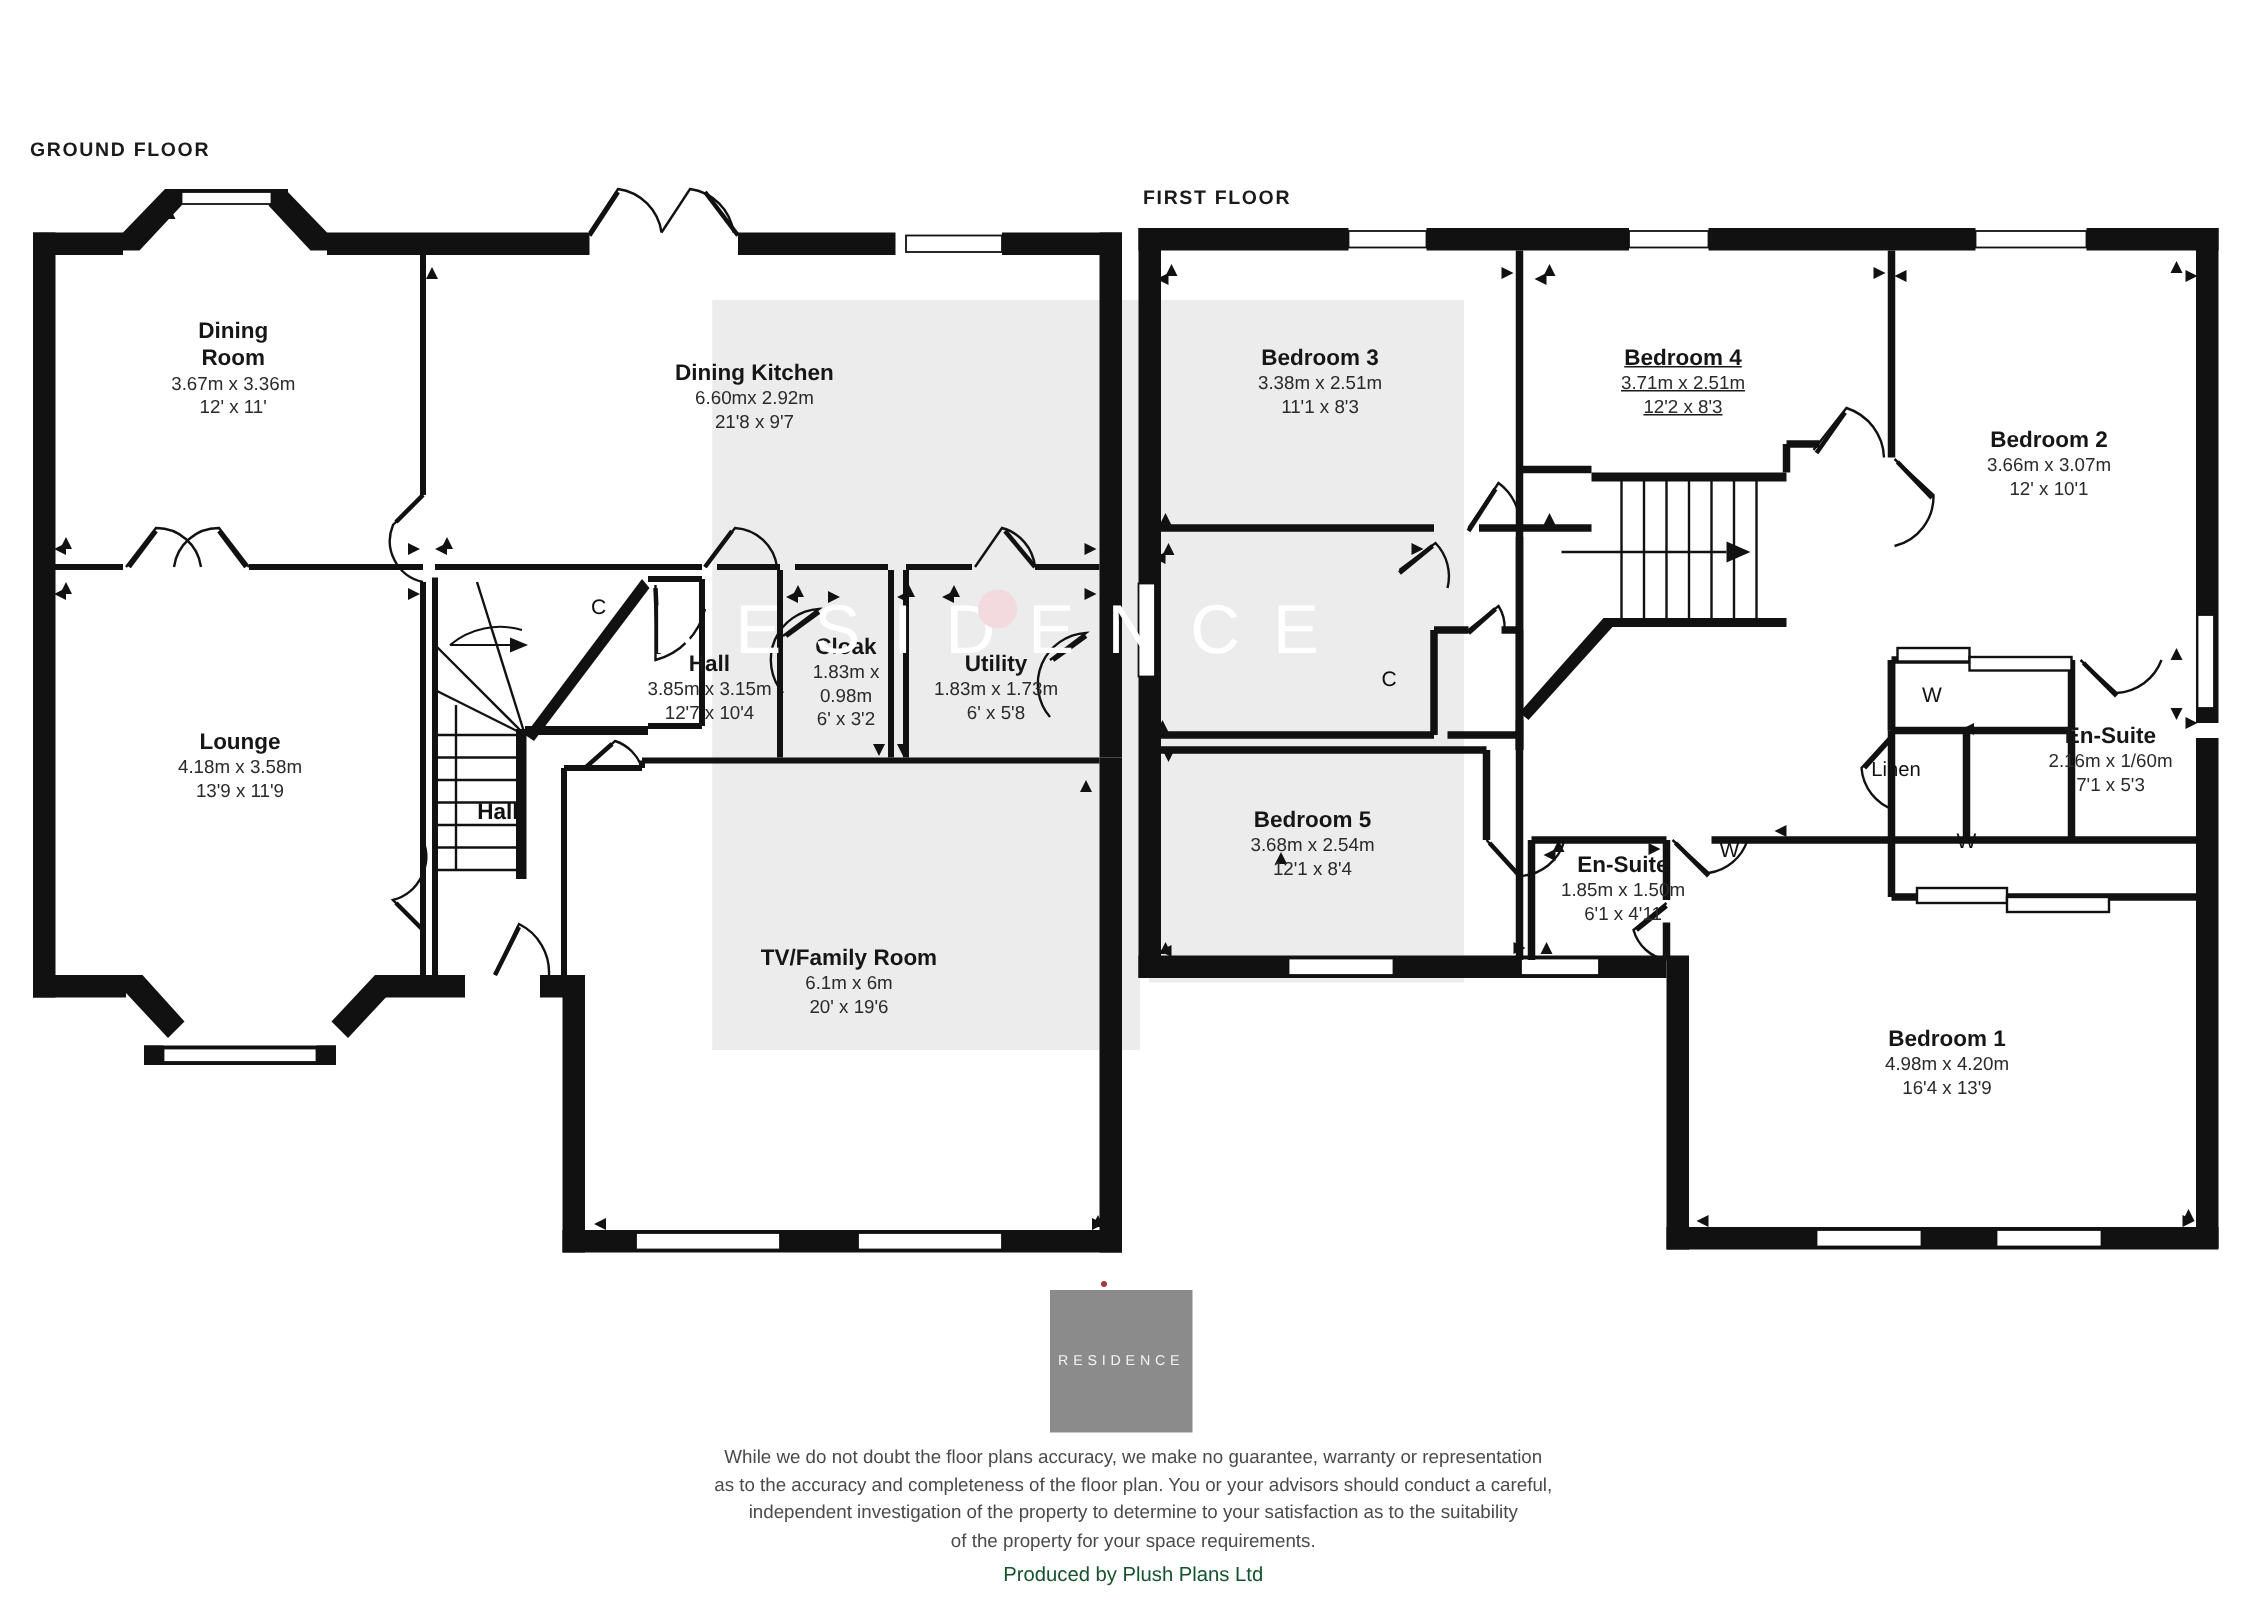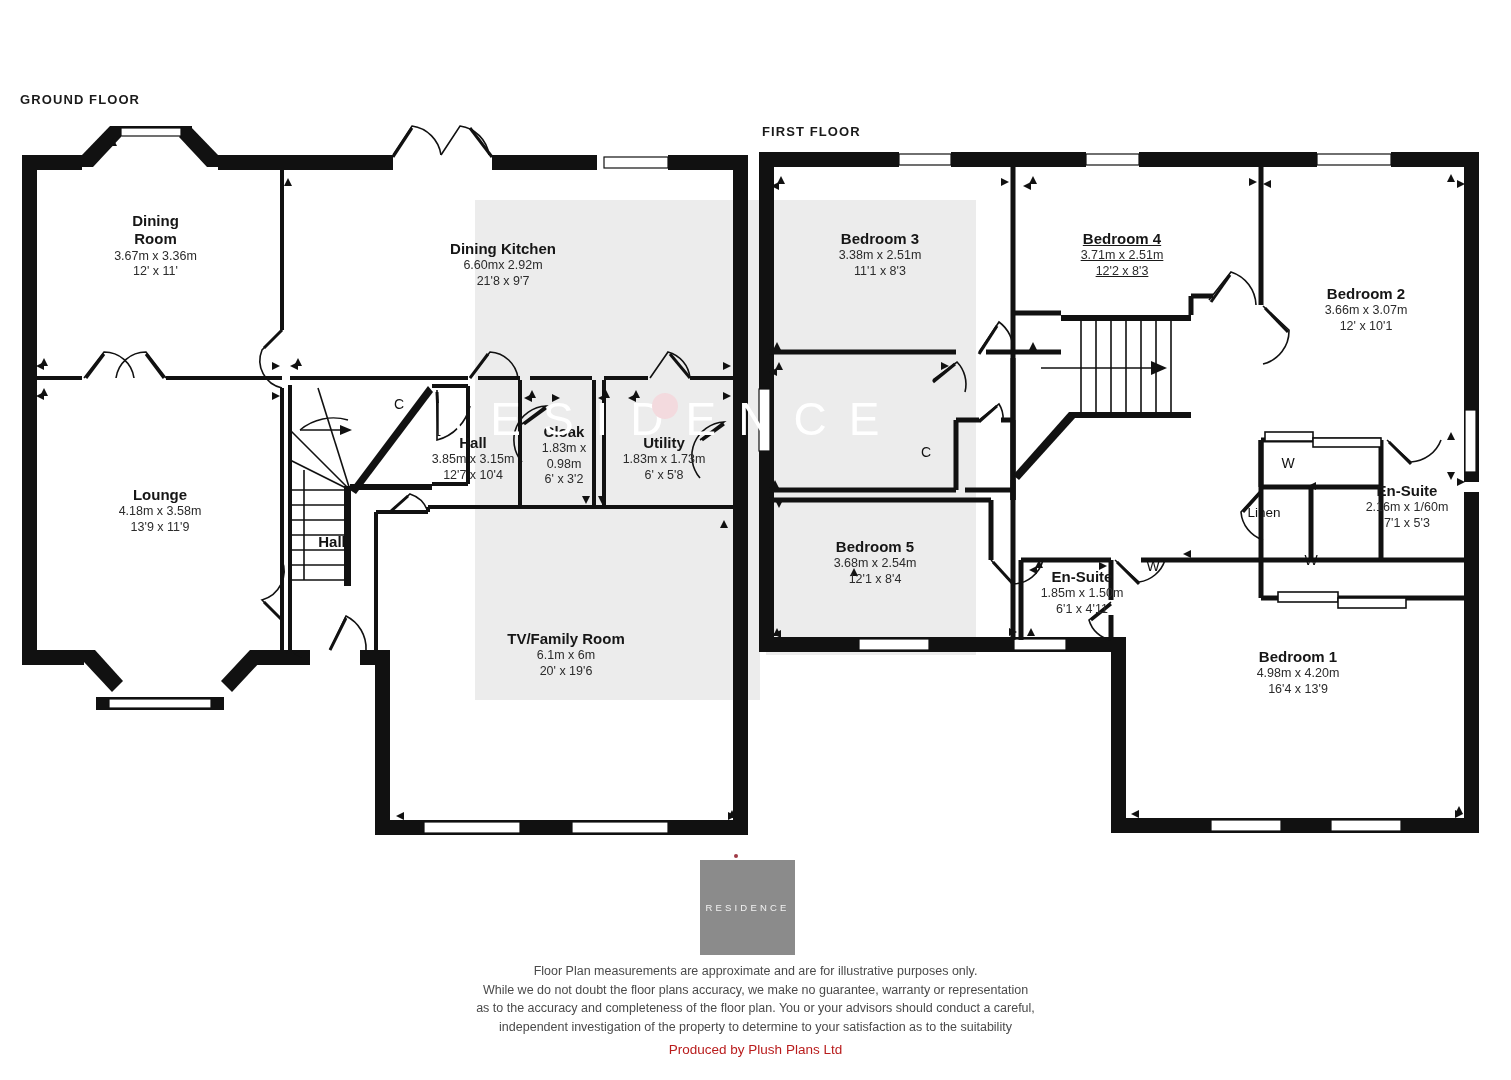--- a/index.html
+++ b/index.html
@@ -19,21 +19,21 @@
   .tag{position:absolute;font-size:12.5px;color:#111;text-align:center;}
   
   #logo-box{position:absolute;left:700px;top:860px;width:95px;height:95px;background:#8b8b8b;
       display:flex;align-items:center;justify-content:center;}
   #logo-text{position:relative;font-size:9.5px;letter-spacing:3.2px;color:#f2f2f2;}
   #logo-dot{position:absolute;width:4px;height:4px;border-radius:50%;background:#a03a46;
       left:34px;top:-6px;}
   #disclaimer{position:absolute;left:0;top:962px;width:1511px;text-align:center;
       font-size:12.5px;line-height:1.48;color:#4a4a4a;}
   #producer{position:absolute;left:0;top:1042px;width:1511px;text-align:center;
-      font-size:13.5px;color:#b91c1c;}
+      font-size:13.5px;color:#14532d;}
   
   #watermark{position:absolute;left:435px;top:392px;font-size:46px;letter-spacing:22px;
       color:#ffffff;font-weight:300;pointer-events:none;}
   #wm-dot{position:absolute;left:652px;top:393px;width:26px;height:26px;border-radius:50%;
       background:#f3dade;pointer-events:none;}
 </style>
 </head>
 <body>
 
 <div class="page">
@@ -484,42 +484,42 @@
     <div class="dm">1.85m x 1.50m</div>
     <div class="dm">6'1 x 4'11</div>
   </div>
 
   <div class="rm" style="left:1332px;top:482px;width:150px;">
     <div class="nm">En-Suite</div>
     <div class="dm">2.16m x 1/60m</div>
     <div class="dm">7'1 x 5'3</div>
   </div>
 
-  <div class="rm" style="left:1208px;top:648px;width:180px;">
+  <div class="rm" style="left:1208px;top:684px;width:180px;">
     <div class="nm">Bedroom 1</div>
     <div class="dm">4.98m x 4.20m</div>
     <div class="dm">16'4 x 13'9</div>
   </div>
 
   <div class="tag" style="left:913px;top:444px;width:26px;font-size:14px;">C</div>
   <div class="tag" style="left:1275px;top:455px;width:26px;font-size:14px;">W</div>
   <div class="tag" style="left:1298px;top:552px;width:26px;font-size:14px;">W</div>
   <div class="tag" style="left:1140px;top:558px;width:26px;font-size:14px;">W</div>
   <div class="tag" style="left:1232px;top:505px;width:64px;font-size:13.5px;">Linen</div>
 
   <div id="watermark">RESIDENCE</div>
   <div id="wm-dot"></div>
 
   <div id="logo-box">
     <div id="logo-text">RESIDENCE</div>
     <div id="logo-dot"></div>
   </div>
 
   <div id="disclaimer">
-    <div>Floor Plan measurements are approximate and are for illustrative purposes only.</div>
     <div>While we do not doubt the floor plans accuracy, we make no guarantee, warranty or representation</div>
     <div>as to the accuracy and completeness of the floor plan. You or your advisors should conduct a careful,</div>
     <div>independent investigation of the property to determine to your satisfaction as to the suitability</div>
+    <div>of the property for your space requirements.</div>
   </div>
 
   <div id="producer">Produced by Plush Plans Ltd</div>
 
 </div>
 
 </body></html>

